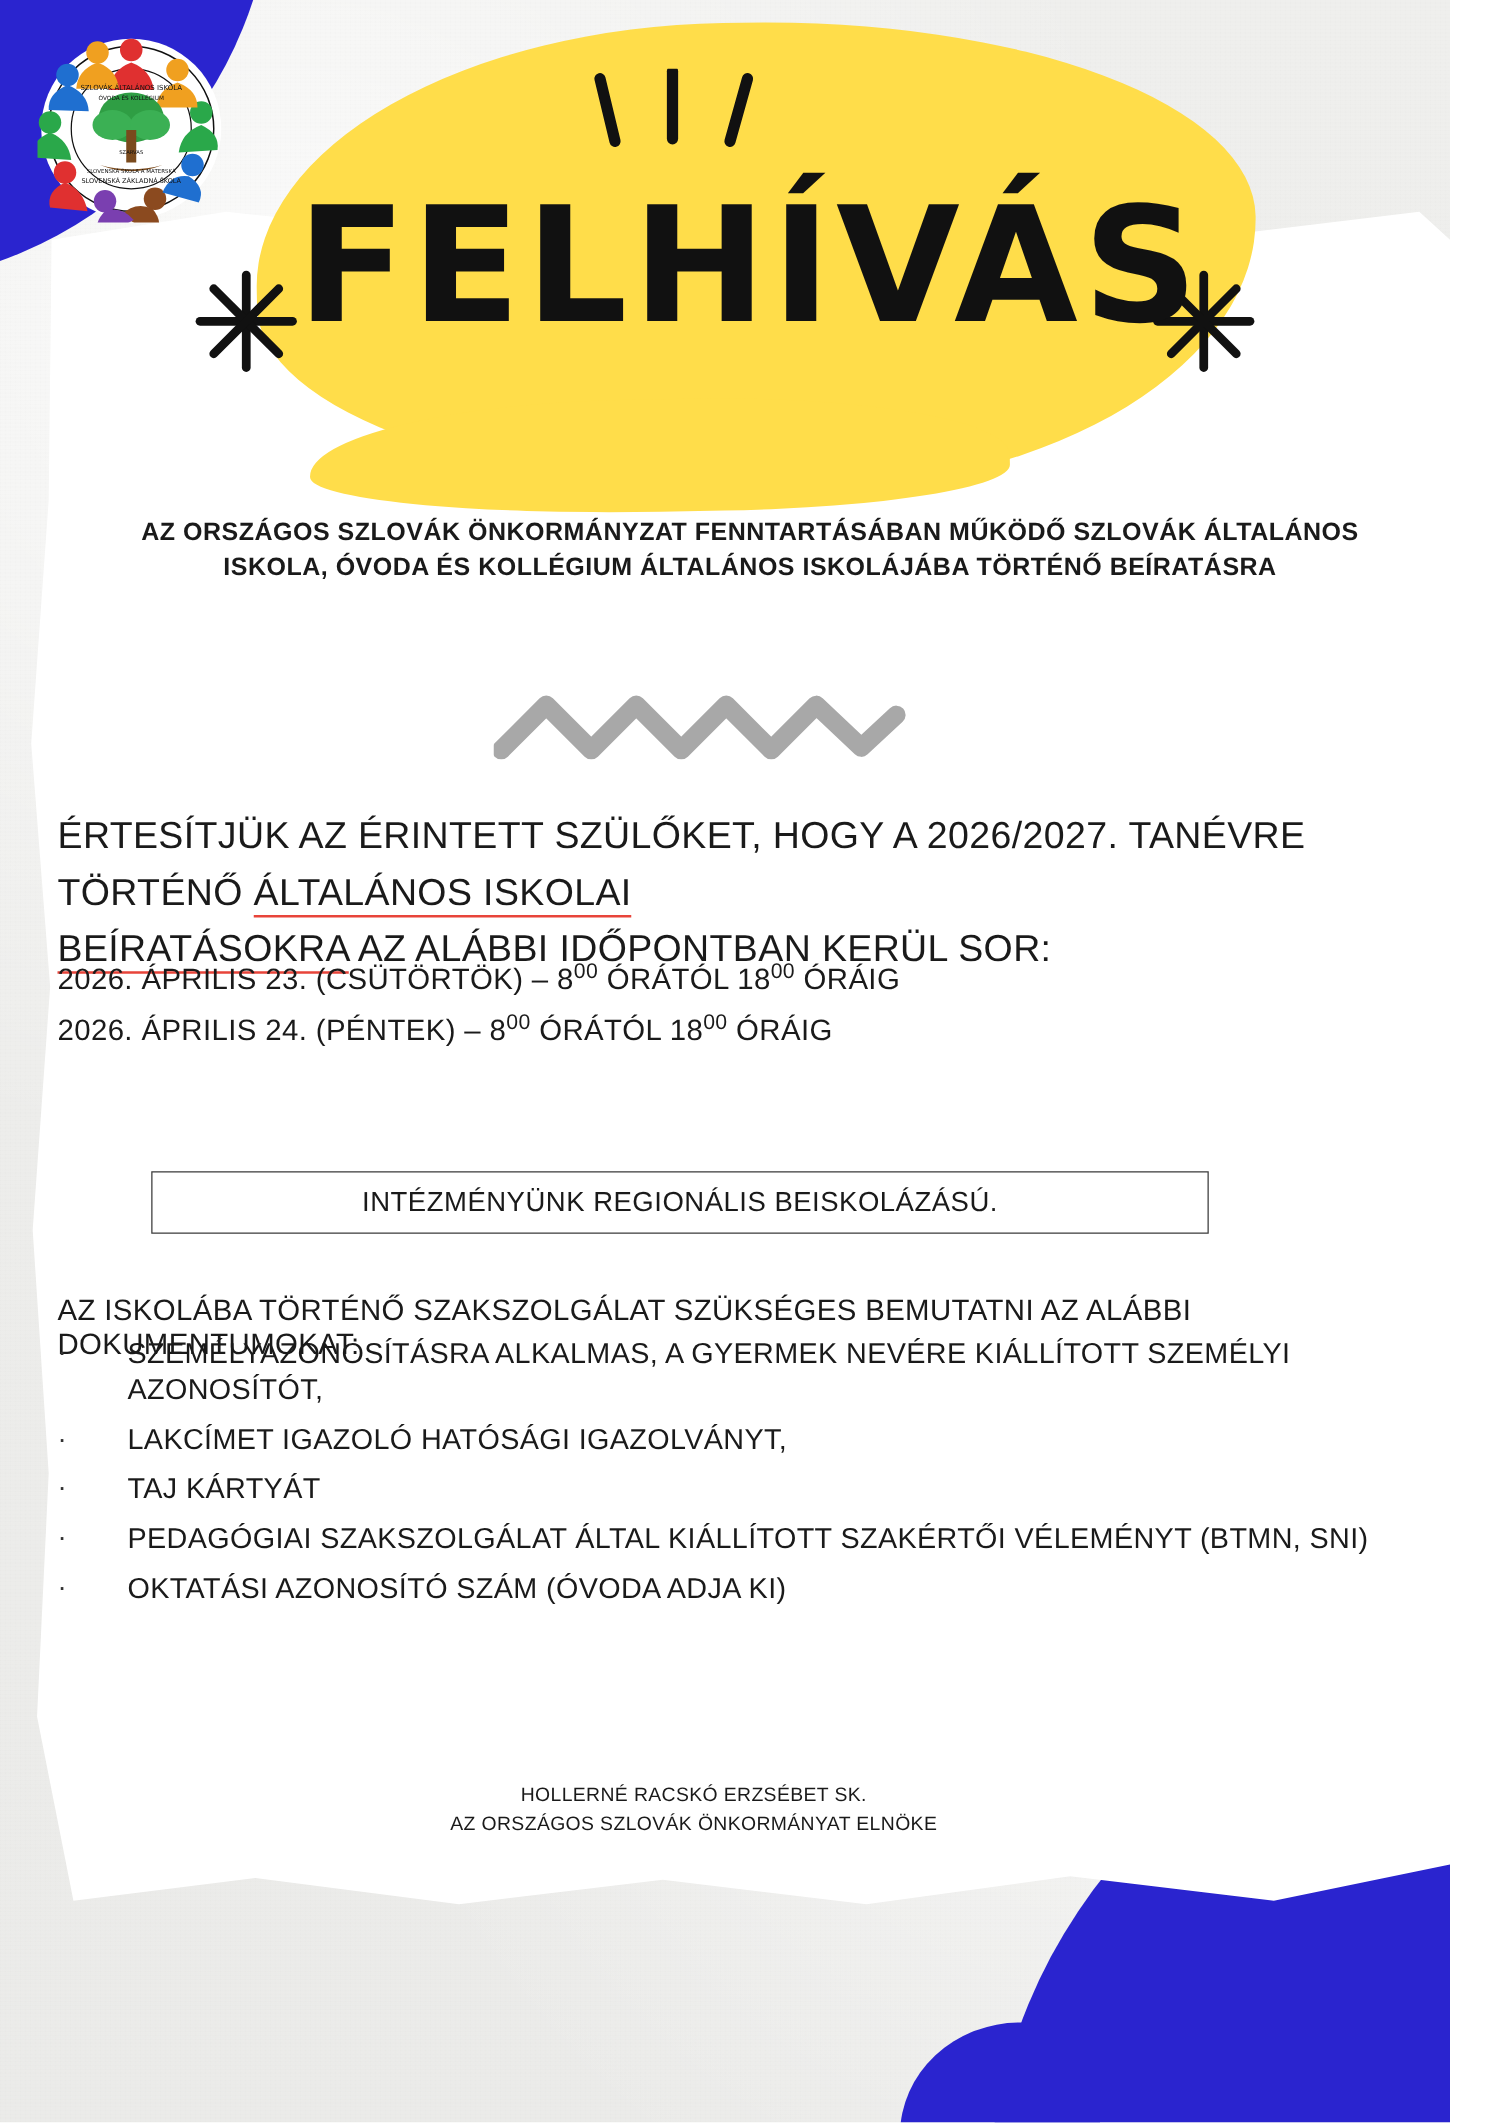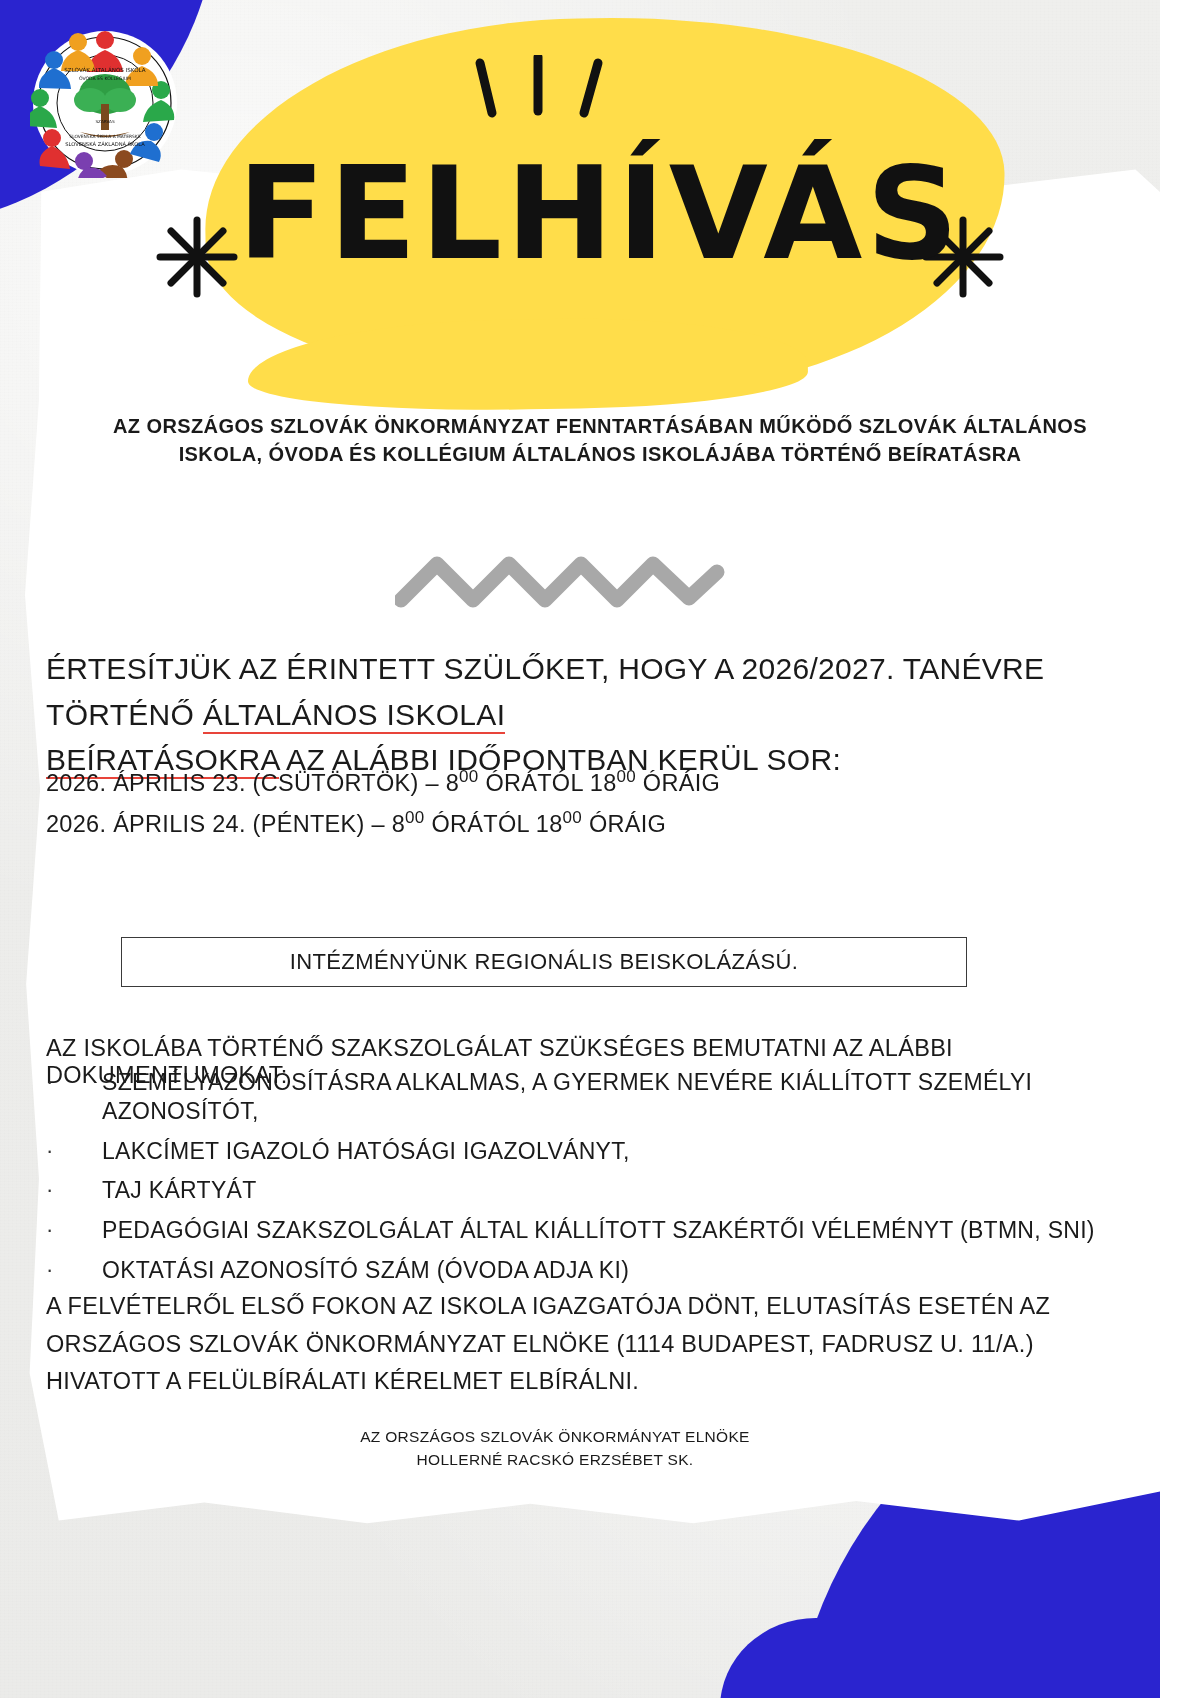--- a/index.html
+++ b/index.html
@@ -402,20 +402,19 @@
     <li>
       <span class="bullet">·</span>
       <span class="txt">PEDAGÓGIAI SZAKSZOLGÁLAT ÁLTAL KIÁLLÍTOTT SZAKÉRTŐI VÉLEMÉNYT (BTMN, SNI)</span>
     </li>
     <li>
       <span class="bullet">·</span>
       <span class="txt">OKTATÁSI AZONOSÍTÓ SZÁM (ÓVODA ADJA KI)</span>
     </li>
   </ul>
 
-  <div class="closing">A FELVÉTELRŐL ELSŐ FOKON AZ ISKOLA IGAZGATÓJA DÖNT, ELUTASÍTÁS ESETÉN AZ ORSZÁGOS SZLOVÁK ÖNKORMÁNYZAT ELNÖKE (1114 BUDAPEST, FADRUSZ U. 11/A.) HIVATOTT A FELÜLBÍRÁLATI KÉRELMET ELBÍRÁLNI.</div>
 
   <div class="signature">
+    <div>HOLLERNÉ RACSKÓ ERZSÉBET SK.</div>
     <div>AZ ORSZÁGOS SZLOVÁK ÖNKORMÁNYAT ELNÖKE</div>
-    <div>HOLLERNÉ RACSKÓ ERZSÉBET SK.</div>
   </div>
 
 </div>
 
 </body></html>

